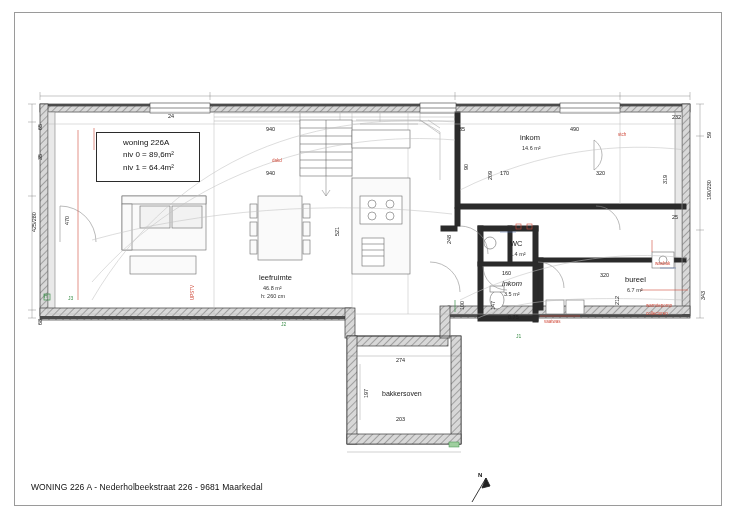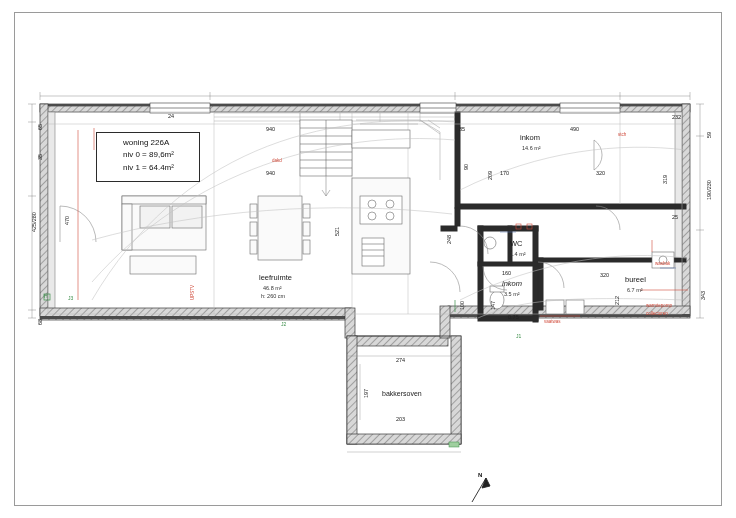--- a/index.html
+++ b/index.html
@@ -393,15 +393,16 @@
   <div class="lbl tiny-red" style="left:272px; top:158px;">dakd</div>
   <div class="lbl tiny-red-v" style="left:190px; top:300px;">UPSTV</div>
   <div class="lbl tiny-red" style="left:618px; top:132px;">stch</div>
   <div class="lbl tiny-green" style="left:44px; top:294px;">H</div>
   <div class="lbl tiny-red" style="left:655px; top:261px;">wasbak</div>
   <div class="lbl tiny-red" style="left:544px; top:319px;">vaatwas</div>
   <div class="lbl tiny-red" style="left:646px; top:303px;">warmtepomp</div>
   <div class="lbl tiny-red" style="left:646px; top:311px;">collectoren</div>
   <div class="lbl dim" style="left:672px; top:114px;">232</div>
 
+  <div class="title-text">WONING 226 A - Nederholbeekstraat 226 - 9681 Maarkedal</div>
   <div class="north-n">N</div>
 
 </div>
 
 </body></html>

